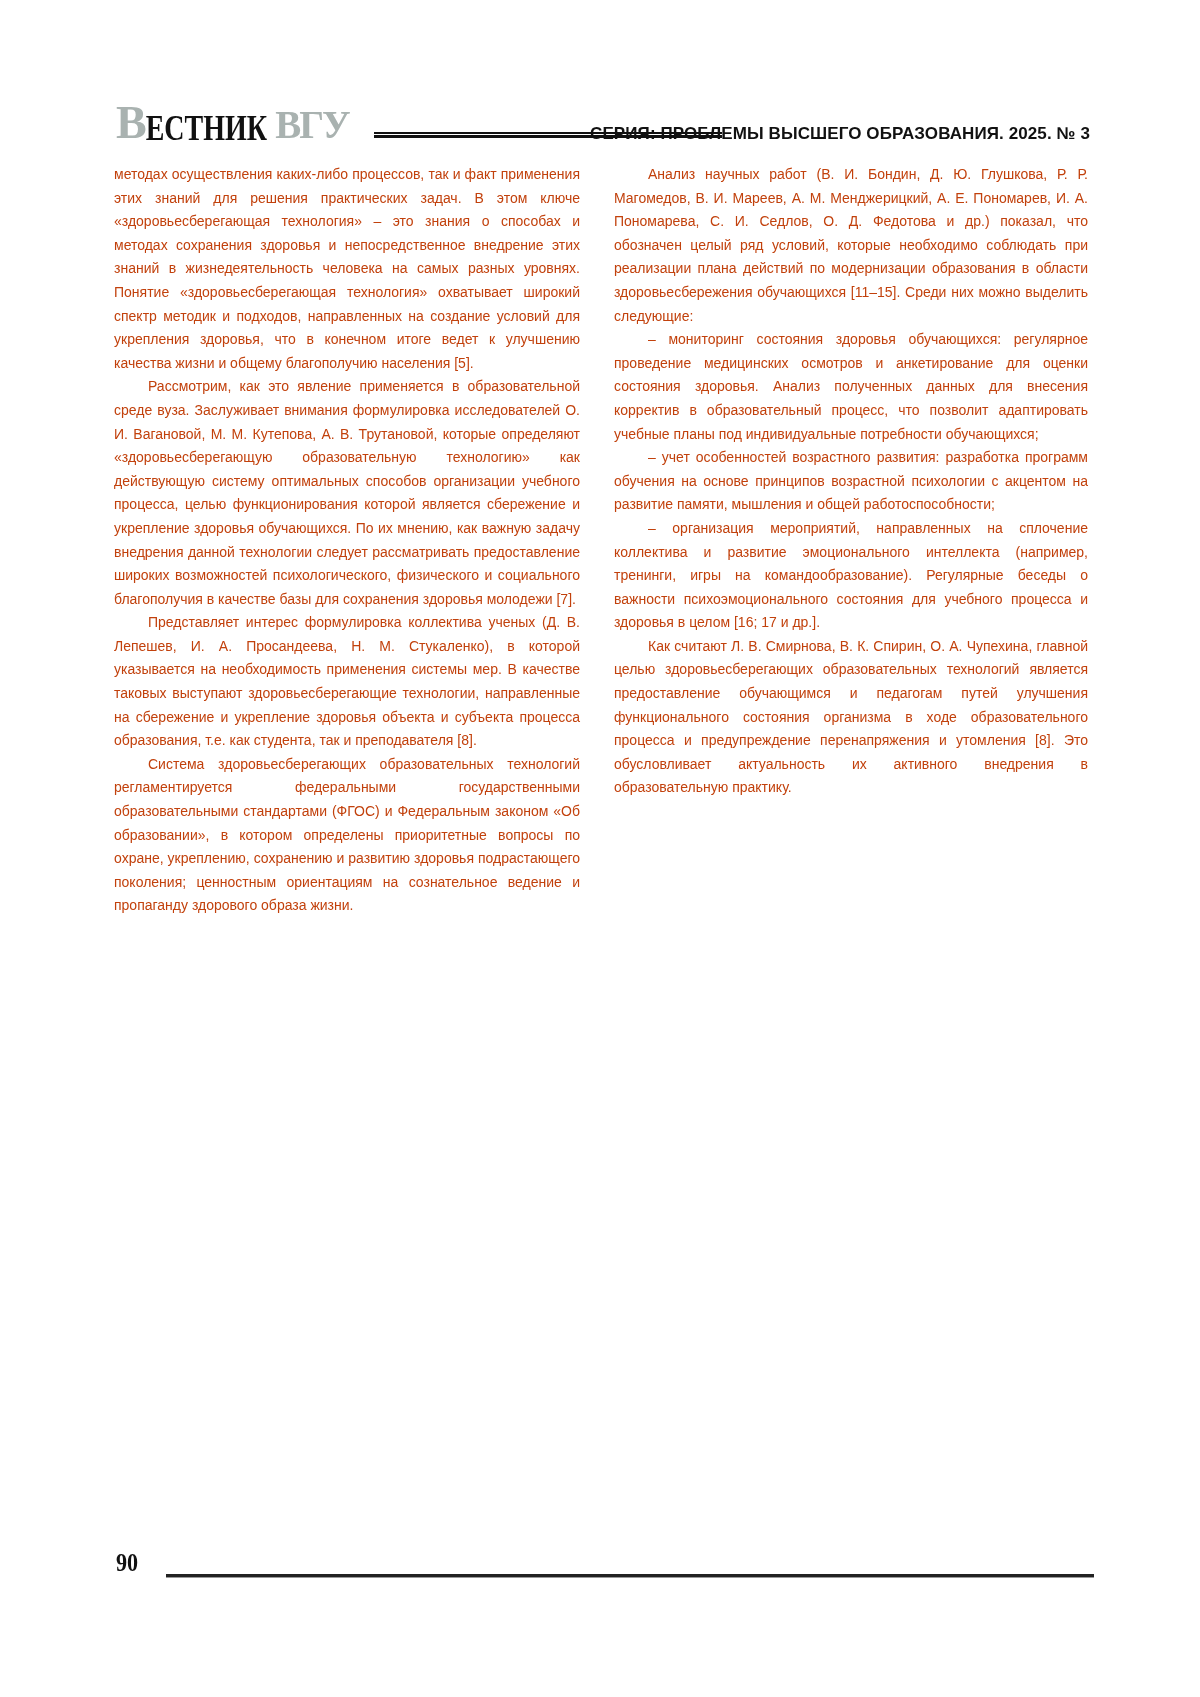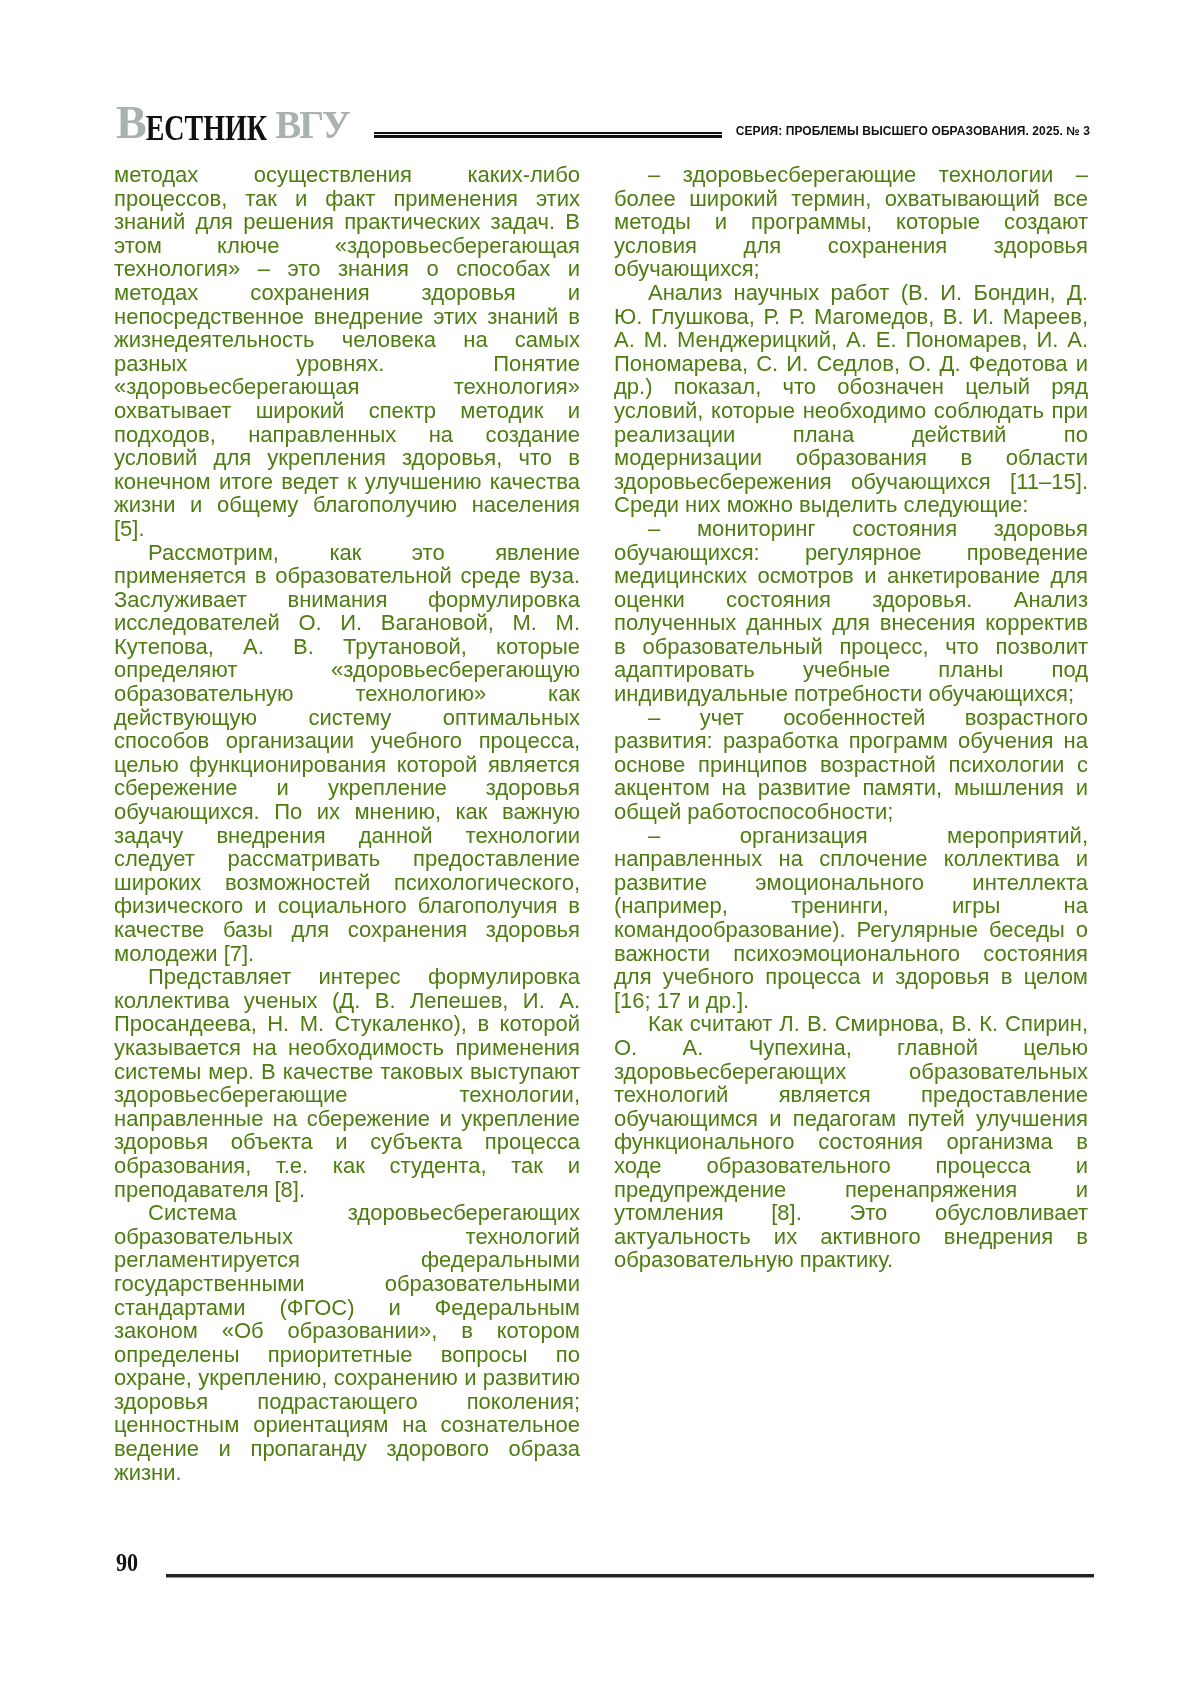--- a/index.html
+++ b/index.html
@@ -4,23 +4,23 @@
 <style>
   html, body { margin: 0; padding: 0; background: #ffffff; }
   body { width: 1200px; height: 1697px; position: relative; overflow: hidden; }
 
   .header { position: absolute; left: 116px; top: 100px; width: 974px; height: 44px; }
   .logo { position: absolute; left: 0; top: 0; white-space: nowrap; font-family: "Liberation Serif", serif; font-weight: bold; line-height: 1; }
   .logo .big-letter { font-size: 46px; color: #a9b2b0; letter-spacing: -1px; }
   .logo .small-caps { font-size: 28px; color: #111111; letter-spacing: 0px; transform: scaleY(1.25); display: inline-block; }
   .logo .vgu { font-size: 39px; color: #a9b2b0; margin-left: 8px; letter-spacing: -2px; }
   .header-rule { position: absolute; left: 258px; top: 32px; width: 348px; height: 6px; border-top: 2px solid #111; border-bottom: 3px solid #111; box-sizing: border-box; }
-  .series { position: absolute; right: 0; top: 24px; font-family: "Liberation Sans", sans-serif; font-weight: bold; font-size: 12px; color: #111; white-space: nowrap; letter-spacing: 0.1px; }
+  .series { position: absolute; right: 0; top: 24px; font-family: "Liberation Sans", sans-serif; font-weight: bold; font-size: 17px; color: #111; white-space: nowrap; letter-spacing: 0.1px; }
 
-  .col { position: absolute; top: 163px; width: 466px; font-family: "Liberation Sans", sans-serif; font-size: 22px; line-height: 23.6px; color: #4d7c0f; text-align: justify; }
+  .col { position: absolute; top: 163px; width: 466px; font-family: "Liberation Sans", sans-serif; font-size: 14px; line-height: 23.6px; color: #c2410c; text-align: justify; }
   .col-left { left: 114px; }
   .col-right { left: 614px; width: 474px; }
   .col p { margin: 0; text-indent: 34px; hyphens: manual; }
   .col p.no-indent { text-indent: 0; }
 
   .footer { position: absolute; left: 116px; top: 1548px; width: 974px; height: 40px; }
   .page-number { position: absolute; left: 0; top: 0; font-family: "Liberation Serif", serif; font-weight: bold; font-size: 26px; color: #111; transform: scaleX(0.85); transform-origin: left; }
   .footer-rule { position: absolute; left: 50px; right: -4px; top: 26px; height: 3px; background: #222; box-shadow: 0 1px 0 #999; }
 </style>
 </head>
@@ -35,21 +35,20 @@
 </div>
 
 <div class="col col-left">
   <p class="no-indent">методах осуществления каких-либо процессов, так и факт применения этих знаний для решения практических задач. В этом ключе «здоровьесберегающая технология» – это знания о способах и методах сохранения здоровья и непосредственное внедрение этих знаний в жизнедеятельность человека на самых разных уровнях. Понятие «здоровьесберегающая технология» охватывает широкий спектр методик и подходов, направленных на создание условий для укрепления здоровья, что в конечном итоге ведет к улучшению качества жизни и общему благополучию населения [5].</p>
   <p>Рассмотрим, как это явление применяется в образовательной среде вуза. Заслуживает внимания формулировка исследователей О. И. Вагановой, М. М. Кутепова, А. В. Трутановой, которые определяют «здоровьесберегающую образовательную технологию» как действующую систему оптимальных способов организации учебного процесса, целью функционирования которой является сбережение и укрепление здоровья обучающихся. По их мнению, как важную задачу внедрения данной технологии следует рассматривать предоставление широких возможностей психологического, физического и социального благополучия в качестве базы для сохранения здоровья молодежи [7].</p>
   <p>Представляет интерес формулировка коллектива ученых (Д. В. Лепешев, И. А. Просандеева, Н. М. Стукаленко), в которой указывается на необходимость применения системы мер. В качестве таковых выступают здоровьесберегающие технологии, направленные на сбережение и укрепление здоровья объекта и субъекта процесса образования, т.е. как студента, так и преподавателя [8].</p>
   <p>Система здоровьесберегающих образовательных технологий регламентируется федеральными государственными образовательными стандартами (ФГОС) и Федеральным законом «Об образовании», в котором определены приоритетные вопросы по охране, укреплению, сохранению и развитию здоровья подрастающего поколения; ценностным ориентациям на сознательное ведение и пропаганду здорового образа жизни.</p>
 </div>
 
 <div class="col col-right">
-  <p>– здоровьесберегающие технологии – более широкий термин, охватывающий все методы и программы, которые создают условия для сохранения здоровья обучающихся;</p>
   <p>Анализ научных работ (В. И. Бондин, Д. Ю. Глушкова, Р. Р. Магомедов, В. И. Мареев, А. М. Менджерицкий, А. Е. Пономарев, И. А. Пономарева, С. И. Седлов, О. Д. Федотова и др.) показал, что обозначен целый ряд условий, которые необходимо соблюдать при реализации плана действий по модернизации образования в области здоровьесбережения обучающихся [11–15]. Среди них можно выделить следующие:</p>
   <p>– мониторинг состояния здоровья обучающихся: регулярное проведение медицинских осмотров и анкетирование для оценки состояния здоровья. Анализ полученных данных для внесения корректив в образовательный процесс, что позволит адаптировать учебные планы под индивидуальные потребности обучающихся;</p>
   <p>– учет особенностей возрастного развития: разработка программ обучения на основе принципов возрастной психологии с акцентом на развитие памяти, мышления и общей работоспособности;</p>
   <p>– организация мероприятий, направленных на сплочение коллектива и развитие эмоционального интеллекта (например, тренинги, игры на командообразование). Регулярные беседы о важности психоэмоционального состояния для учебного процесса и здоровья в целом [16; 17 и др.].</p>
   <p>Как считают Л. В. Смирнова, В. К. Спирин, О. А. Чупехина, главной целью здоровьесберегающих образовательных технологий является предоставление обучающимся и педагогам путей улучшения функционального состояния организма в ходе образовательного процесса и предупреждение перенапряжения и утомления [8]. Это обусловливает актуальность их активного внедрения в образовательную практику.</p>
 </div>
 
 <div class="footer">
   <div class="page-number">90</div>
   <div class="footer-rule"></div>

